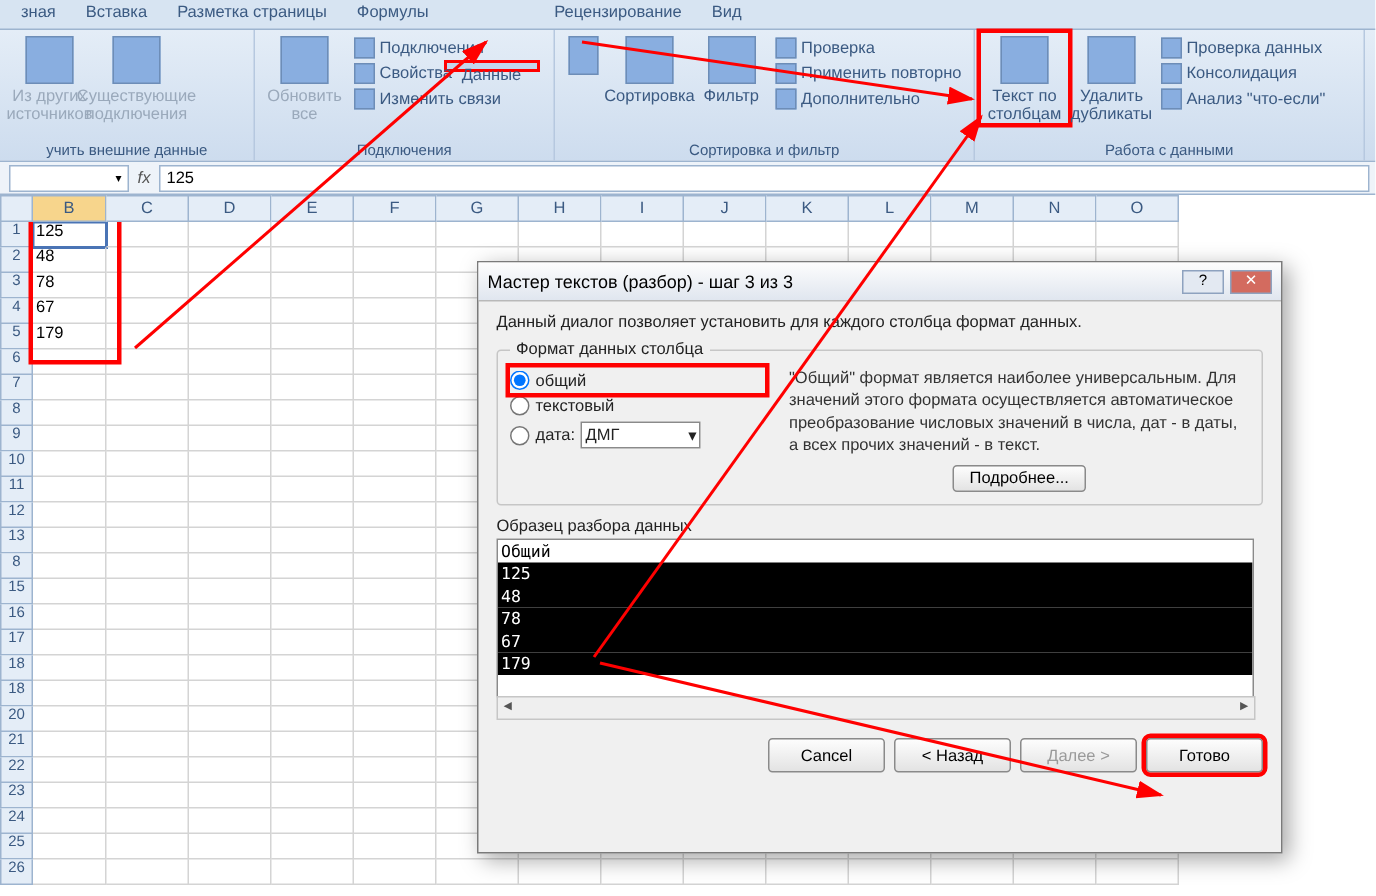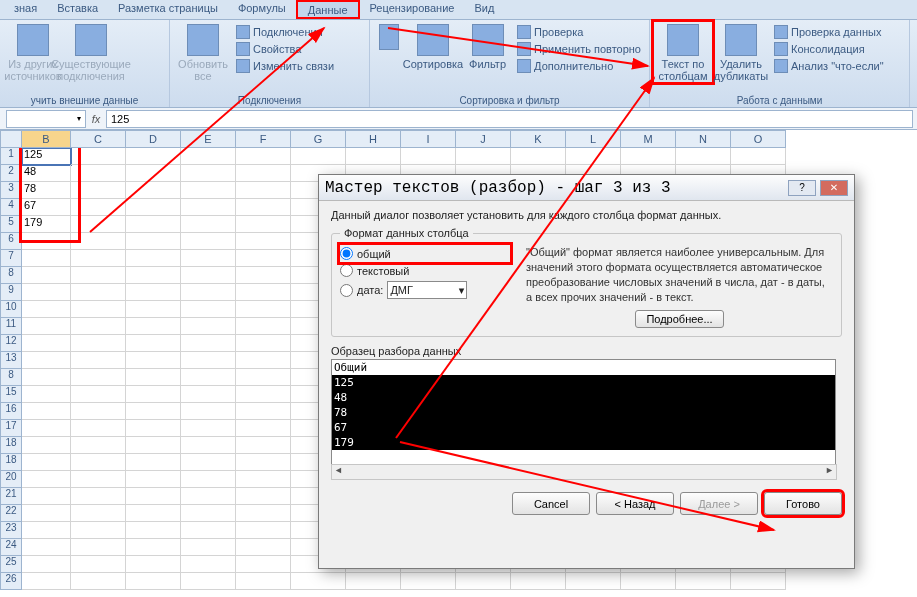--- a/index.html
+++ b/index.html
@@ -2,21 +2,21 @@
 <html><head>
 <meta charset="utf-8">
 <style>
   * { box-sizing:border-box; margin:0; padding:0; font-family:"Segoe UI",Tahoma,sans-serif; }
   body { width:917px; height:597px; background:#fff; font-size:11px; overflow:hidden; }
 
   
   .tabs { height:20px; background:#d7e4f2; display:flex; border-bottom:1px solid #9db4cf; padding-left:4px;}
   .tab { padding:2px 10px; color:#3b5a82; cursor:default; }
   .tab.active { background:#c3d6ec; border:1px solid #9db4cf; border-bottom:none;}
-  .highlight-red { border:2px solid red !important; }
+  .highlight-red { border:2px solid red !important;margin-top:40px; }
 
   
   .ribbon { height:88px; background:linear-gradient(#e4edf7,#cddcee); display:flex; border-bottom:1px solid #9db4cf;}
   .group { border-right:1px solid #b6c8df; display:flex; flex-direction:column; padding:2px 4px 0 4px;}
   .group-label { text-align:center; font-size:10px; color:#3b5a82; padding:1px;}
   .group-body { flex:1; display:flex; align-items:flex-start; }
   .big-btn { width:58px; display:flex; flex-direction:column; align-items:center; padding-top:2px; color:#3b5a82; text-align:center; line-height:1.1;}
   .big-btn.disabled { color:#9aa9bb; }
   .ico { width:32px; height:32px; background:#89aee0; border:1px solid #6d8db7; margin-bottom:2px;}
   .sm-row { display:flex; flex-direction:column; gap:1px; padding-top:2px;}
@@ -40,21 +40,21 @@
   .row { display:flex; height:17px;}
   .rowh { width:22px; background:#e4edf7; border:1px solid #9db4cf; border-top:none; text-align:center; font-size:10px; color:#3b5a82;}
   .cell { border-right:1px solid #d4d4d4; border-bottom:1px solid #d4d4d4; padding:0 2px; font-size:11px; text-align:left; overflow:hidden;}
   .sel-cell { outline:2px solid #4a74b5; outline-offset:-1px;}
   .selB-outline { position:absolute; border:3px solid red; pointer-events:none; }
 
   
   .dlg-back { position:absolute; left:318px; top:174px; width:537px; height:395px; }
   .dlg { width:100%; height:100%; background:#f0f0f0; border:1px solid #7a7a7a; box-shadow:4px 4px 14px rgba(0,0,0,.35);}
   .titlebar { height:26px; background:linear-gradient(#fdfdfd,#e0e6ef); display:flex; align-items:center; padding:0 6px; border-bottom:1px solid #b9b9b9;}
-  .titlebar span { font-size:16px;font-family:Liberation Mono, monospace;}
+  .titlebar span { font-size:12px;}
   .tbtns { margin-left:auto; display:flex; gap:4px;}
   .tbtn { width:28px; height:16px; background:#e3e9f2; border:1px solid #8ea2bf; font-size:10px; text-align:center; line-height:13px;}
   .tbtn.close{ background:#d36b5f; color:#fff;}
   .dlg-body { padding:8px 12px 4px 12px; font-size:11px; color:#222;}
   .fieldset{ border:1px solid #c6c6c6; border-radius:3px; margin-top:6px; padding:6px 8px 8px 8px;}
   .fieldset legend{ padding:0 4px;}
   .radio-row{ display:flex; align-items:center; gap:4px; padding:2px 0;}
   .radio-highlight{ outline:3px solid red;}
   .desc-box{ font-size:11px; color:#333; line-height:1.35;}
   .mini-btn, .dlg-btn { background:linear-gradient(#fdfdfd,#e3e3e3); border:1px solid #8a8a8a; border-radius:3px; font-size:11px;}

